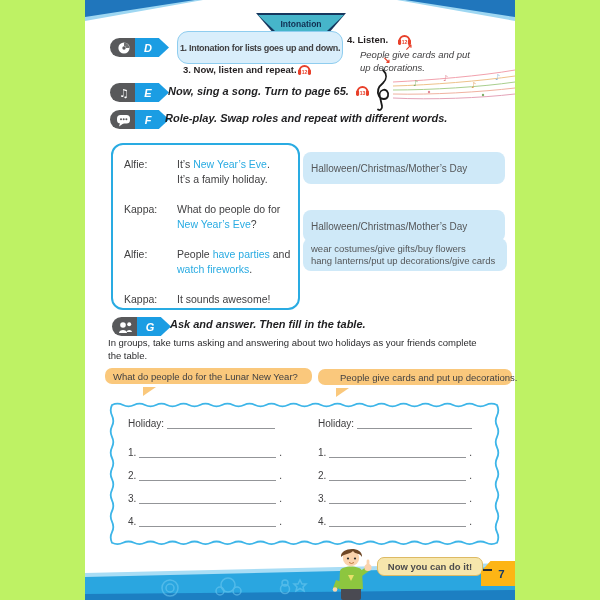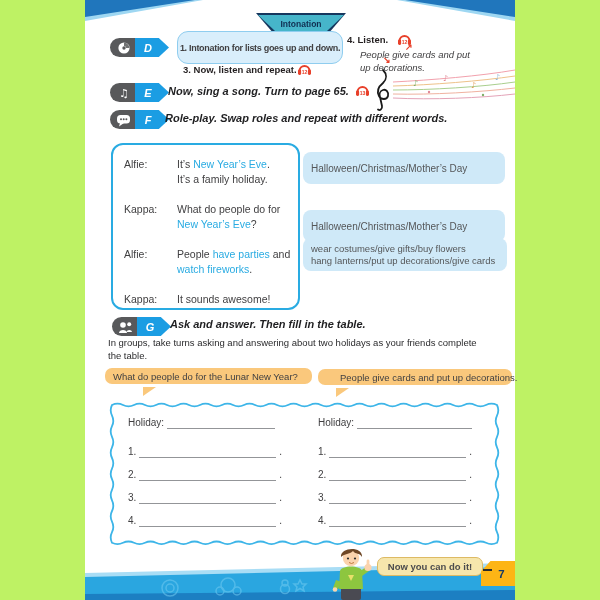--- a/index.html
+++ b/index.html
@@ -37,21 +37,21 @@
 
   .subbox{background:#cfe9f8;border-radius:8px;color:#555759;display:flex;flex-direction:column;justify-content:center;padding:16px 8px;box-sizing:border-box;white-space:nowrap;}
   .sub1{left:218px;top:152px;width:202px;height:23px;font-size:10px;}
   .sub2{left:218px;top:210px;width:202px;height:23px;font-size:10px;}
   .sub3{left:218px;top:238px;width:204px;height:33px;font-size:9.5px;line-height:12px;}
 
   .para{left:23px;top:336px;width:414px;font-size:9.5px;line-height:13px;color:#2b2b2d;}
 
   .bubble{background:#fac87c;border-radius:7px;display:flex;align-items:center;padding:0 8px;font-size:9.5px;color:#3f3f41;white-space:nowrap;height:16px;box-sizing:border-box;}
   .tail{width:0;height:0;border-top:9px solid #fac87c;border-right:13px solid transparent;}
-  .fill-row{display:flex;align-items:flex-start;font-size:10px;color:#414042;}
+  .fill-row{display:flex;align-items:center;font-size:10px;color:#414042;}
   .blank{flex:1;border-bottom:1px solid #939598;height:11px;margin:0 3px;}
 
   
   .note-box{left:292px;top:557px;width:106px;height:19px;background:#f6e6ac;border:1.5px solid #ddba64;border-radius:7px;display:flex;align-items:center;justify-content:center;font-size:9.5px;font-weight:bold;color:#4c4c4e;box-sizing:border-box;z-index:6;}
   .connector{left:398px;top:569px;width:9px;height:2px;background:#2b2b2b;z-index:7;}
   .page-tab{left:396px;top:561px;width:34px;height:25px;background:#fdb515;clip-path:polygon(28% 0,100% 0,100% 100%,0 100%,0 42%);display:flex;align-items:center;justify-content:center;padding-left:7px;box-sizing:border-box;font-size:11.5px;font-weight:bold;color:#163a66;z-index:6;}
 </style>
 </head>
 <body>
 

